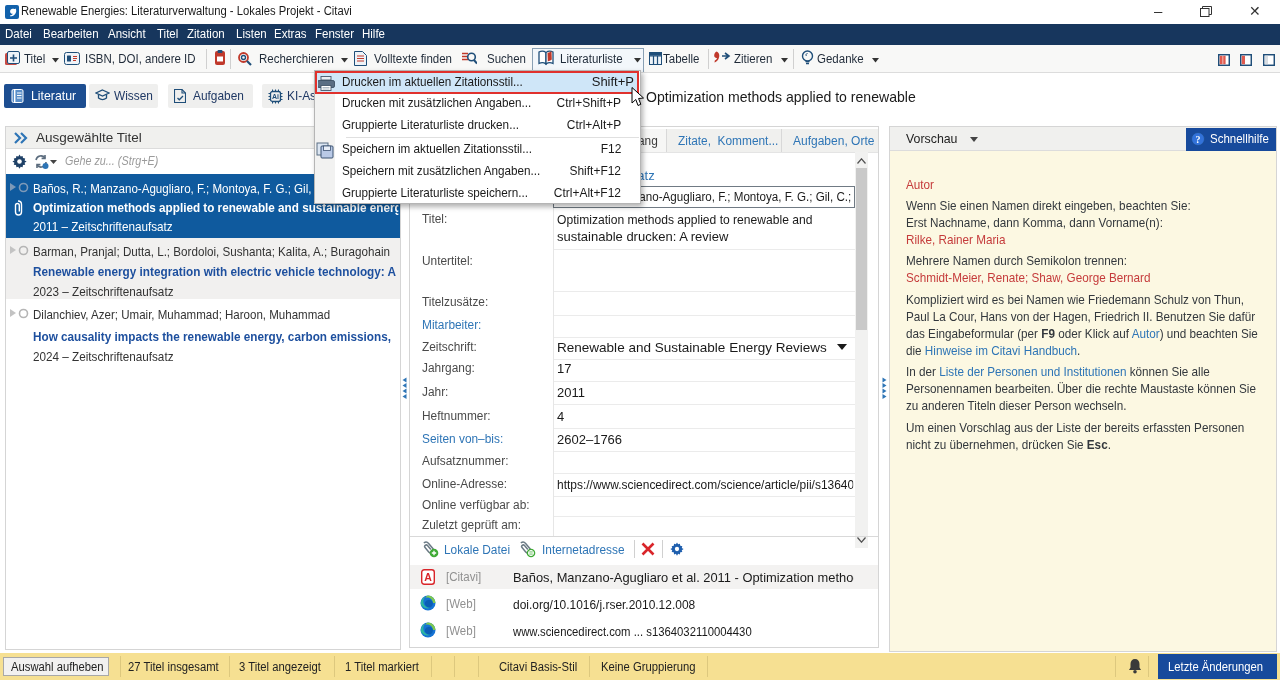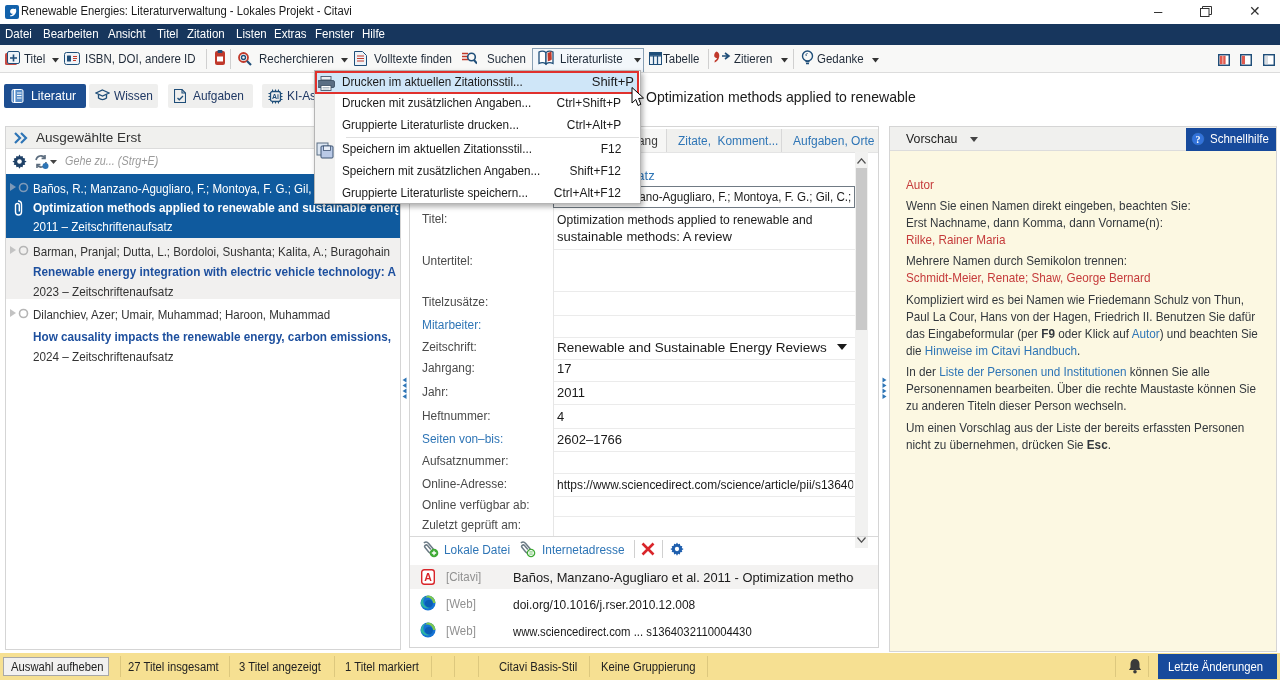--- a/index.html
+++ b/index.html
@@ -151,21 +151,21 @@
       <path d="M4.5 0.5 v2 M7.5 0.5 v2 M10.5 0.5 v2 M4.5 12.5 v2 M7.5 12.5 v2 M10.5 12.5 v2 M0.5 4.5 h2 M0.5 7.5 h2 M0.5 10.5 h2 M12.5 4.5 h2 M12.5 7.5 h2 M12.5 10.5 h2" stroke="#1f4e79" stroke-width="1"></path>
       <text x="7.5" y="10.4" font-size="7" font-weight="bold" fill="#1f4e79" text-anchor="middle" font-family="Liberation Sans">Ai</text>
     </svg>
 <div style="position:absolute;top:88px;font-size:13.5px;color:#1f3864;white-space:nowrap;left:287px;transform:scale(0.88,1);transform-origin:0 0;">KI-Assistent</div>
 <div style="position:absolute;top:89px;font-size:14.5px;color:#1a1a1a;white-space:nowrap;left:646px;transform:scale(0.97,1);transform-origin:0 0;">Optimization methods applied to renewable</div>
 <div class="abs" style="left:5px;top:126px;width:396px;height:524px;background:#fff;border:1px solid #d5d5d5;"></div>
 <div class="abs" style="left:6px;top:127px;width:394px;height:22px;background:#f0f0ee;border-bottom:1px solid #dcdcdc;"></div>
 <svg class="abs" style="left:14px;top:132px;" width="15" height="12" viewBox="0 0 15 12">
       <path d="M1 1 L6 6 L1 11 M7 1 L12 6 L7 11" fill="none" stroke="#2e75b6" stroke-width="2.2"></path>
     </svg>
-<div style="position:absolute;top:130px;font-size:13.5px;color:#333;white-space:nowrap;left:36px;">Ausgewählte Erst</div>
+<div style="position:absolute;top:130px;font-size:13.5px;color:#333;white-space:nowrap;left:36px;">Ausgewählte Titel</div>
 <svg class="abs" style="left:12px;top:154px;" width="15" height="15" viewBox="0 0 15 15">
       <path d="M7.5 0.5 l1.2 2 1.9-.6 .4 2.2 2.2.4 -.6 1.9 2 1.2 -2 1.2 .6 1.9 -2.2.4 -.4 2.2 -1.9-.6 -1.2 2 -1.2-2 -1.9.6 -.4-2.2 -2.2-.4 .6-1.9 -2-1.2 2-1.2 -.6-1.9 2.2-.4 .4-2.2 1.9.6 Z" fill="#1f4167"></path>
       <circle cx="7.5" cy="7.5" r="2.3" fill="#fff"></circle>
     </svg>
 <svg class="abs" style="left:33px;top:154px;" width="17" height="16" viewBox="0 0 17 16">
       <path d="M3 6 A5 5 0 0 1 12 4" fill="none" stroke="#5a6b7d" stroke-width="1.6"></path>
       <path d="M12 1 v3.4 h-3.4" fill="none" stroke="#5a6b7d" stroke-width="1.6"></path>
       <path d="M13 8 A5 5 0 0 1 4 11" fill="none" stroke="#5a6b7d" stroke-width="1.6"></path>
       <path d="M4 14 v-3.4 h3.4" fill="none" stroke="#5a6b7d" stroke-width="1.6"></path>
       <circle cx="12.5" cy="12" r="3" fill="#2e75b6"></circle>
@@ -247,21 +247,21 @@
 <div style="position:absolute;top:340px;font-size:12.5px;color:#4a4a4a;white-space:nowrap;left:422px;transform:scale(0.95,1);transform-origin:0 0;">Zeitschrift:</div>
 <div style="position:absolute;top:361px;font-size:12.5px;color:#4a4a4a;white-space:nowrap;left:422px;transform:scale(0.95,1);transform-origin:0 0;">Jahrgang:</div>
 <div style="position:absolute;top:385px;font-size:12.5px;color:#4a4a4a;white-space:nowrap;left:422px;transform:scale(0.95,1);transform-origin:0 0;">Jahr:</div>
 <div style="position:absolute;top:409px;font-size:12.5px;color:#4a4a4a;white-space:nowrap;left:422px;transform:scale(0.95,1);transform-origin:0 0;">Heftnummer:</div>
 <div style="position:absolute;top:432px;font-size:12.5px;color:#2e75b6;white-space:nowrap;left:422px;transform:scale(0.95,1);transform-origin:0 0;">Seiten von–bis:</div>
 <div style="position:absolute;top:454px;font-size:12.5px;color:#4a4a4a;white-space:nowrap;left:422px;transform:scale(0.95,1);transform-origin:0 0;">Aufsatznummer:</div>
 <div style="position:absolute;top:477px;font-size:12.5px;color:#4a4a4a;white-space:nowrap;left:422px;transform:scale(0.95,1);transform-origin:0 0;">Online-Adresse:</div>
 <div style="position:absolute;top:498px;font-size:12.5px;color:#4a4a4a;white-space:nowrap;left:422px;transform:scale(0.95,1);transform-origin:0 0;">Online verfügbar ab:</div>
 <div style="position:absolute;top:518px;font-size:12.5px;color:#4a4a4a;white-space:nowrap;left:422px;transform:scale(0.95,1);transform-origin:0 0;">Zuletzt geprüft am:</div>
 <div style="position:absolute;top:212px;font-size:13px;color:#1a1a1a;white-space:nowrap;left:557px;transform:scale(0.93,1);transform-origin:0 0;">Optimization methods applied to renewable and</div>
-<div style="position:absolute;top:229px;font-size:13px;color:#1a1a1a;white-space:nowrap;left:557px;">sustainable methods: A review</div>
+<div style="position:absolute;top:229px;font-size:13px;color:#1a1a1a;white-space:nowrap;left:557px;">sustainable drucken: A review</div>
 <div style="position:absolute;top:340px;font-size:13px;color:#1a1a1a;white-space:nowrap;left:557px;transform:scale(1.04,1);transform-origin:0 0;">Renewable and Sustainable Energy Reviews</div>
 <svg class="abs" style="left:837px;top:344px;" width="10" height="6" viewBox="0 0 10 6">
       <path d="M0 0 L10 0 L5 6 Z" fill="#1a1a1a"></path>
     </svg>
 <div style="position:absolute;top:361px;font-size:13px;color:#1a1a1a;white-space:nowrap;left:557px;">17</div>
 <div style="position:absolute;top:385px;font-size:13px;color:#1a1a1a;white-space:nowrap;left:557px;">2011</div>
 <div style="position:absolute;top:409px;font-size:13px;color:#1a1a1a;white-space:nowrap;left:557px;">4</div>
 <div style="position:absolute;top:432px;font-size:13px;color:#1a1a1a;white-space:nowrap;left:557px;">2602–1766</div>
 <div style="position:absolute;top:477px;font-size:13px;color:#1a1a1a;white-space:nowrap;left:557px;width:322px;overflow:hidden;transform:scale(0.92,1);transform-origin:0 0;">https://www.sciencedirect.com/science/article/pii/s13640</div>
 <div class="abs" style="left:855px;top:152px;width:13px;height:396px;background:#f1f1f0;"></div>

